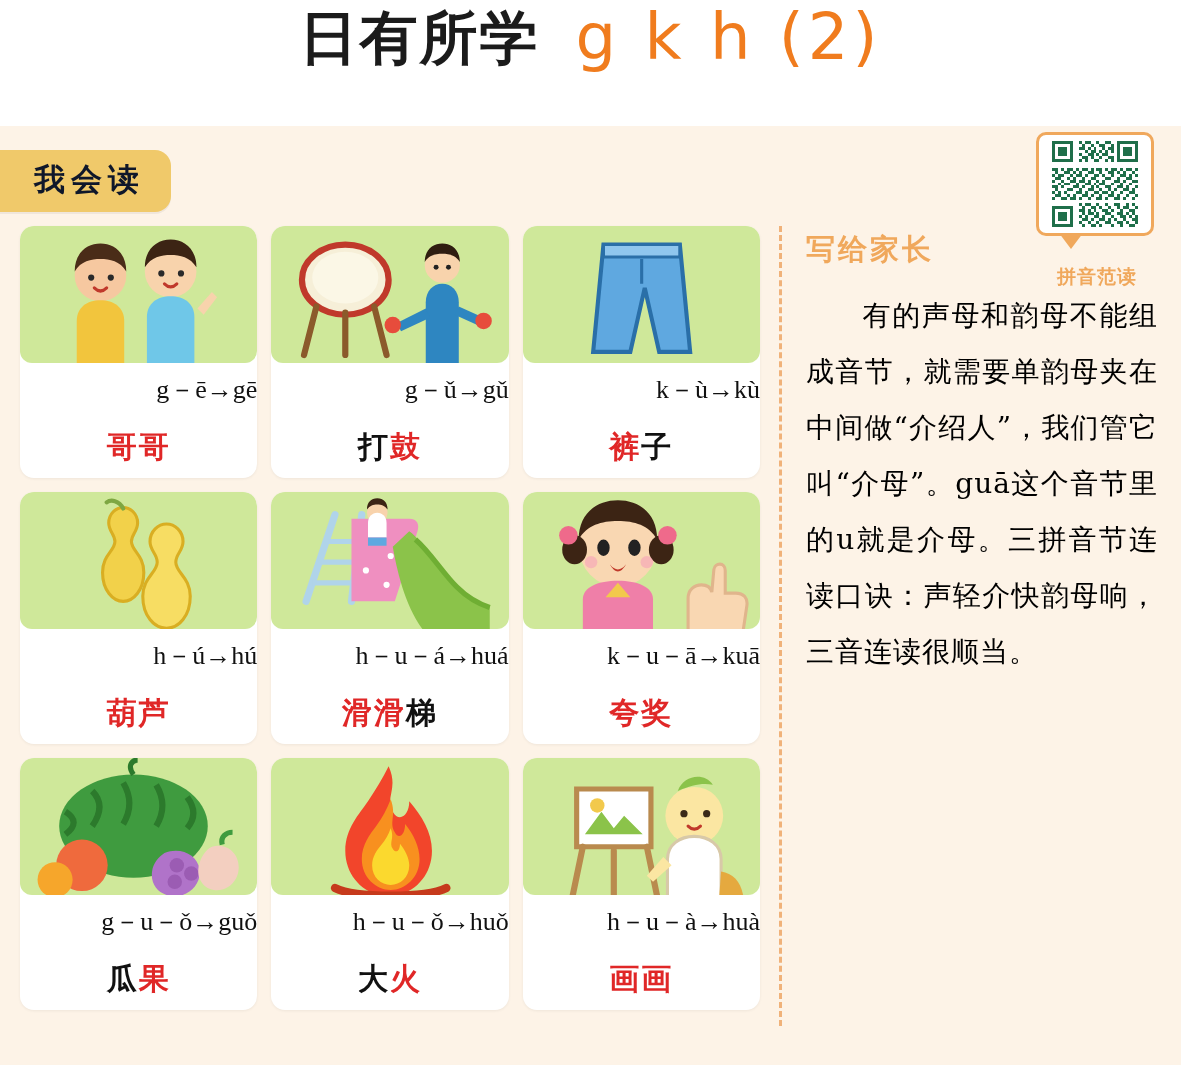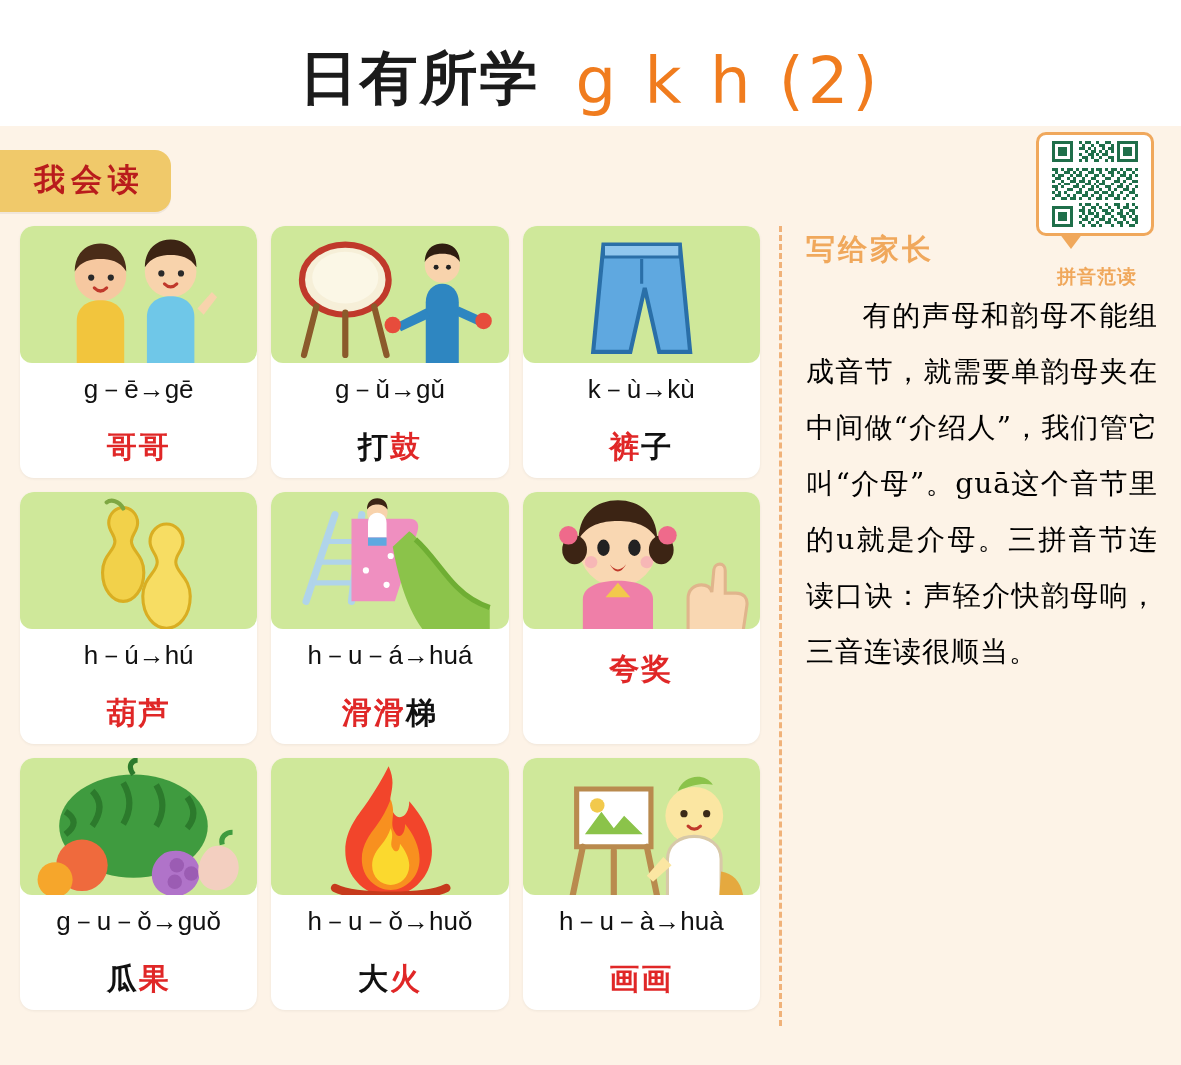--- a/index.html
+++ b/index.html
@@ -7,21 +7,21 @@
     width:1181px;height:1065px;
     background:#ffffff;
     font-family:"Liberation Sans", sans-serif;
     overflow:hidden;
     position:relative;
   }
   
   .header{
     height:118px;
     display:flex;
-    align-items:flex-end;
+    align-items:flex-start;
     justify-content:center;
     gap:36px;
     background:#ffffff;
   }
   .title-main{
     font-size:58px;
     font-weight:bold;
     color:#1b1b1b;
     letter-spacing:2px;
     font-family:"DejaVu Sans","Liberation Sans",sans-serif;
@@ -45,21 +45,21 @@
     position:absolute;
     top:126px;left:0;
     width:1181px;height:939px;
     background:#fdf3e7;
   }
   
   .section-tag{
     position:absolute;
     left:0;top:24px;
     background:#f0c96a;
-    color:#b91c1c;
+    color:#0f172a;
     font-size:31px;
     font-weight:bold;
     letter-spacing:6px;
     padding:9px 26px 11px 34px;
     border-radius:0 16px 16px 0;
     box-shadow:0 2px 0 rgba(0,0,0,0.05);
     font-family:"DejaVu Sans","Liberation Sans",sans-serif;
   }
   
   .grid{
@@ -79,26 +79,26 @@
   }
   .card .pic{
     height:137px;
     background:#cfe89a;
     border-radius:12px;
     margin:0;
     position:relative;
     overflow:hidden;
   }
   .card .spell{
-    text-align:center;
+    text-align:right;
     font-size:26px;
     color:#111;
     margin-top:9px;
     letter-spacing:0px;
-    font-family:Liberation Sans, sans-serif;
+    font-family:Liberation Serif, serif;
     white-space:nowrap;
   }
   .card .word{
     text-align:center;
     font-size:30px;
     font-weight:bold;
     margin-top:20px;
     margin-bottom:4px;
     font-family:"DejaVu Sans","Liberation Sans",sans-serif;
     letter-spacing:2px;
@@ -296,20 +296,21 @@
           <ellipse cx="78" cy="54" rx="6" ry="8" fill="#222"></ellipse>
           <ellipse cx="108" cy="54" rx="6" ry="8" fill="#222"></ellipse>
           <path d="M84 70q8 10 16 0q-8 14-16 0z" fill="#c0392b"></path>
           <circle cx="66" cy="68" r="6" fill="#f7a9b8" opacity=".7"></circle>
           <circle cx="120" cy="68" r="6" fill="#f7a9b8" opacity=".7"></circle>
           <path d="M58 137V104c0-12 15-18 34-18s34 6 34 18v33z" fill="#ef7fa8"></path>
           <path d="M92 88l-12 14h24z" fill="#f2c94c"></path>
           <path d="M160 137v-34c0-8 6-13 13-13 6 0 9 3 10 7l2-22c1-7 11-7 11 1v22h10c8 0 12 5 11 12l-4 27z" fill="#f9d7b2" stroke="#e0b58c" stroke-width="3"></path>
         </svg>
       </div>
+      <div class="spell">k－u－ā→kuā</div>
       <div class="word w-red">夸奖</div>
     </div>
 
     <div class="card">
       <div class="pic">
         <svg class="ill" viewBox="0 0 230 137">
           <ellipse cx="110" cy="66" rx="72" ry="50" fill="#3f9b3f"></ellipse>
           <path d="M44 52q16 10 0 22M70 32q14 14 0 34M100 24q12 20 0 40M132 26q12 20 0 40M162 38q12 16 0 30" stroke="#2c7a2c" stroke-width="6" fill="none"></path>
           <path d="M110 16c-6-8-2-14 4-14" stroke="#2c7a2c" stroke-width="5" fill="none"></path>
           <circle cx="60" cy="104" r="25" fill="#ef6a3d"></circle>

